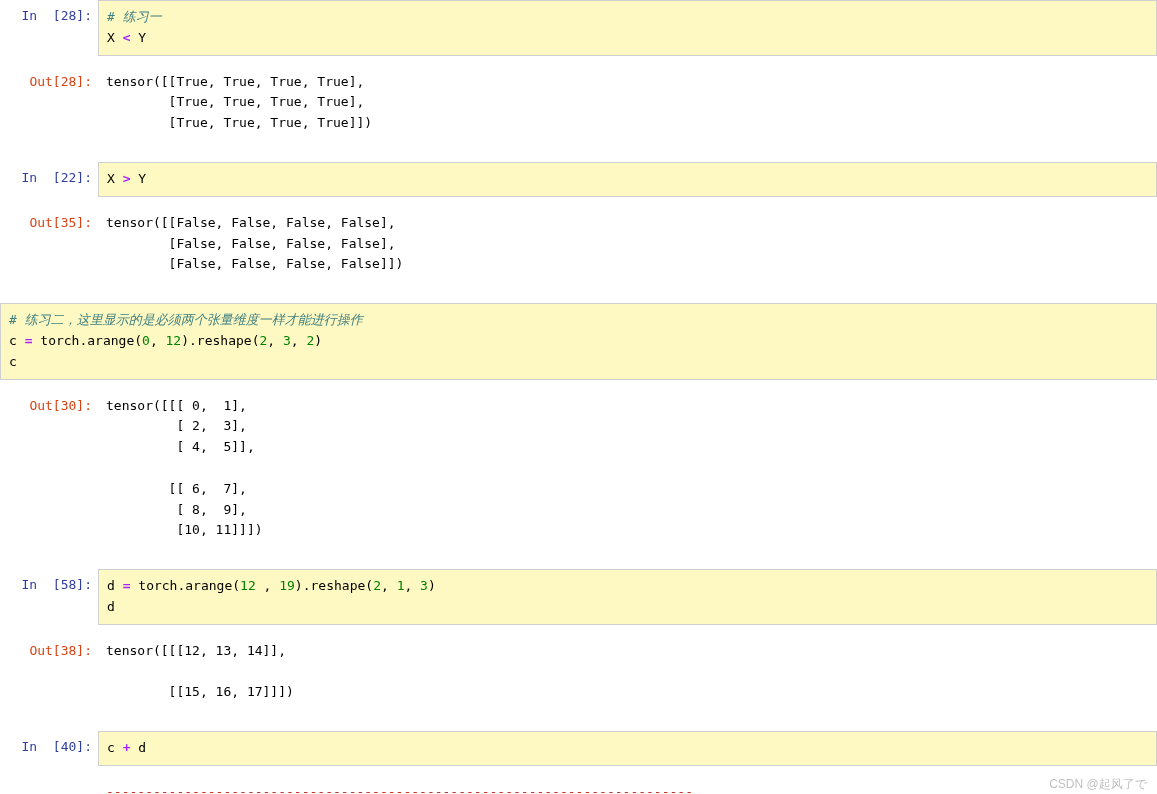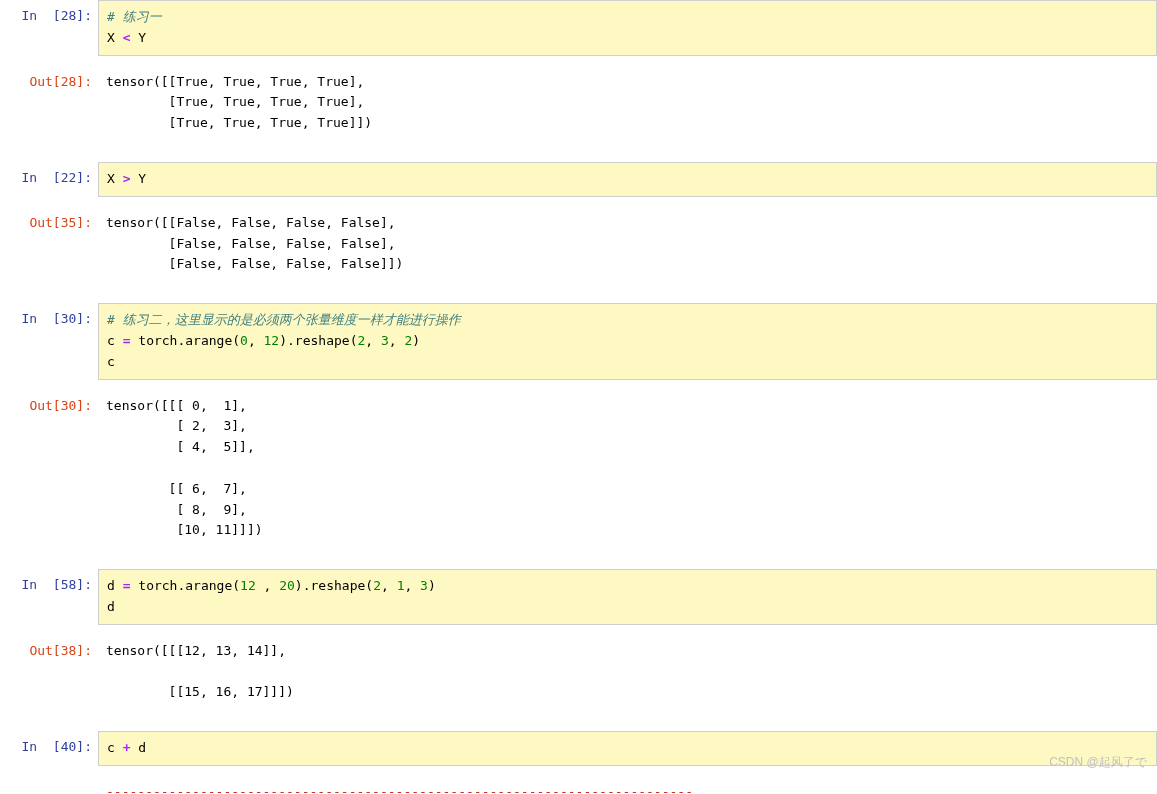--- a/index.html
+++ b/index.html
@@ -44,21 +44,21 @@
   .c-comment { color: #408080; font-style: italic; }
   .c-op { color: #AA22FF; font-weight: bold; }
   .c-num { color: #008000; }
 
   
   .err-sep { color: #c0392b; }
 
   .watermark {
     position: fixed;
     right: 10px;
-    bottom: 23px;
+    bottom: 1px;
     color: #c0c0c0;
     font-size: 12px;
     font-family: sans-serif;
   }
 </style>
 </head>
 <body>
 
 <div id="root">
     <div class="cell">
@@ -80,40 +80,39 @@
     </div>
     <div class="gap"></div>
     <div class="cell">
       <div class="prompt prompt-out">Out[35]:</div>
       <div class="output-area">tensor([[False, False, False, False],
         [False, False, False, False],
         [False, False, False, False]])</div>
     </div>
     <div class="bottom-gap"></div>
     <div class="cell">
-      <div class="prompt prompt-in">In  [30]:</div>
       <div class="code-area"><span class="c-comment"># 练习二，这里显示的是必须两个张量维度一样才能进行操作</span>
 <span>c </span><span class="c-op">=</span><span> torch.arange(</span><span class="c-num">0</span><span>, </span><span class="c-num">12</span><span>).reshape(</span><span class="c-num">2</span><span>, </span><span class="c-num">3</span><span>, </span><span class="c-num">2</span><span>)</span>
 <span>c</span></div>
     </div>
     <div class="gap"></div>
     <div class="cell">
       <div class="prompt prompt-out">Out[30]:</div>
       <div class="output-area">tensor([[[ 0,  1],
          [ 2,  3],
          [ 4,  5]],
 
         [[ 6,  7],
          [ 8,  9],
          [10, 11]]])</div>
     </div>
     <div class="bottom-gap"></div>
     <div class="cell">
       <div class="prompt prompt-in">In  [58]:</div>
-      <div class="code-area"><span>d </span><span class="c-op">=</span><span> torch.arange(</span><span class="c-num">12</span><span> , </span><span class="c-num">20</span><span>).reshape(</span><span class="c-num">2</span><span>, </span><span class="c-num">1</span><span>, </span><span class="c-num">3</span><span>)</span>
+      <div class="code-area"><span>d </span><span class="c-op">=</span><span> torch.arange(</span><span class="c-num">12</span><span> , </span><span class="c-num">19</span><span>).reshape(</span><span class="c-num">2</span><span>, </span><span class="c-num">1</span><span>, </span><span class="c-num">3</span><span>)</span>
 <span>d</span></div>
     </div>
     <div class="gap"></div>
     <div class="cell">
       <div class="prompt prompt-out">Out[38]:</div>
       <div class="output-area">tensor([[[12, 13, 14]],
 
         [[15, 16, 17]]])</div>
     </div>
     <div class="bottom-gap"></div>

